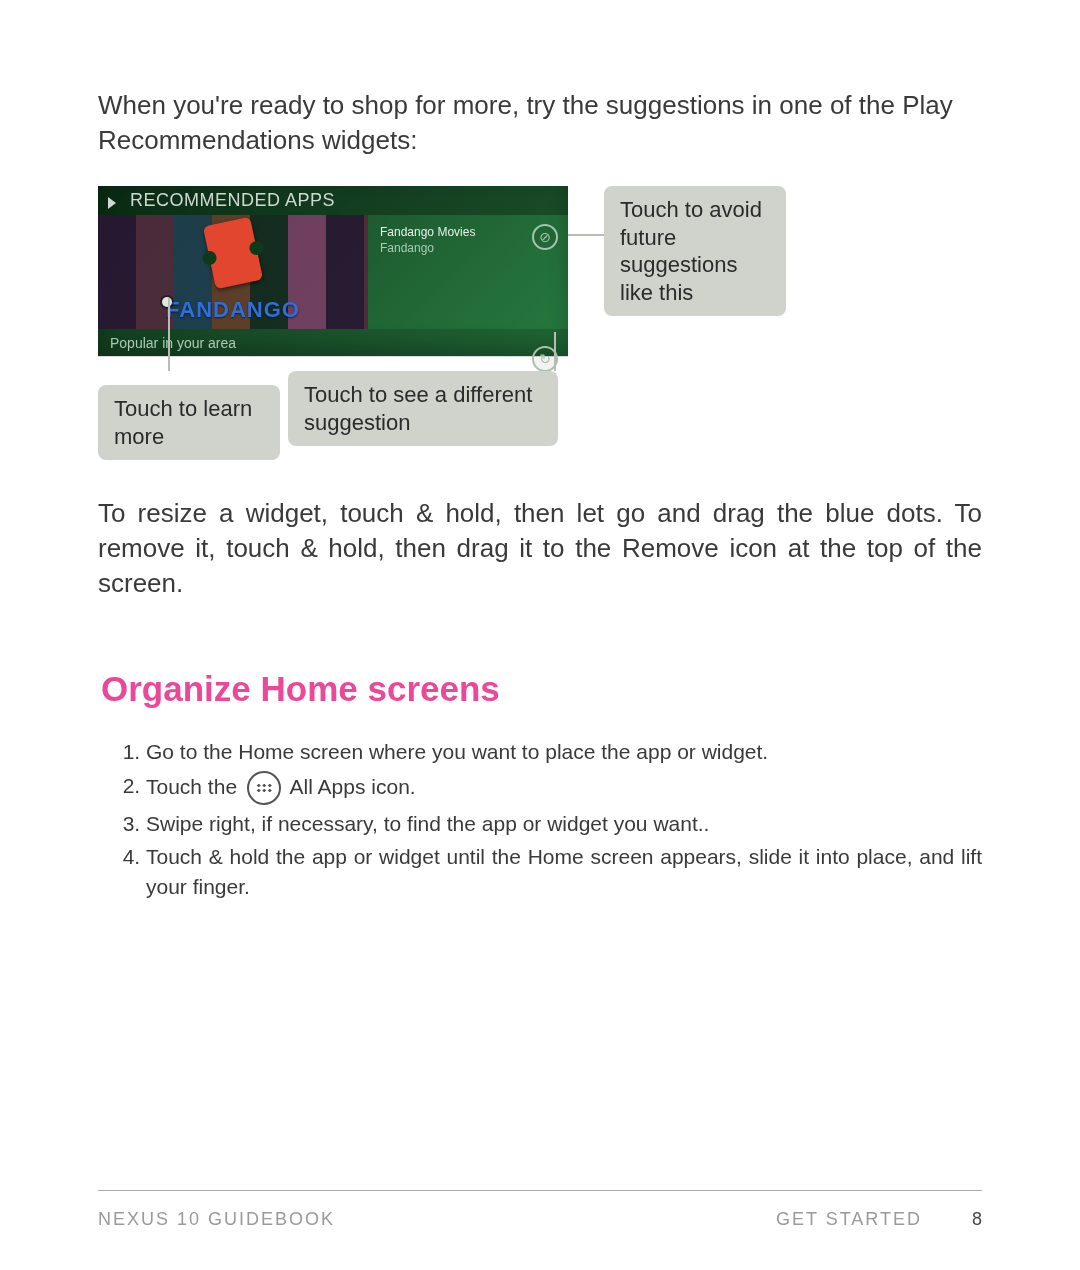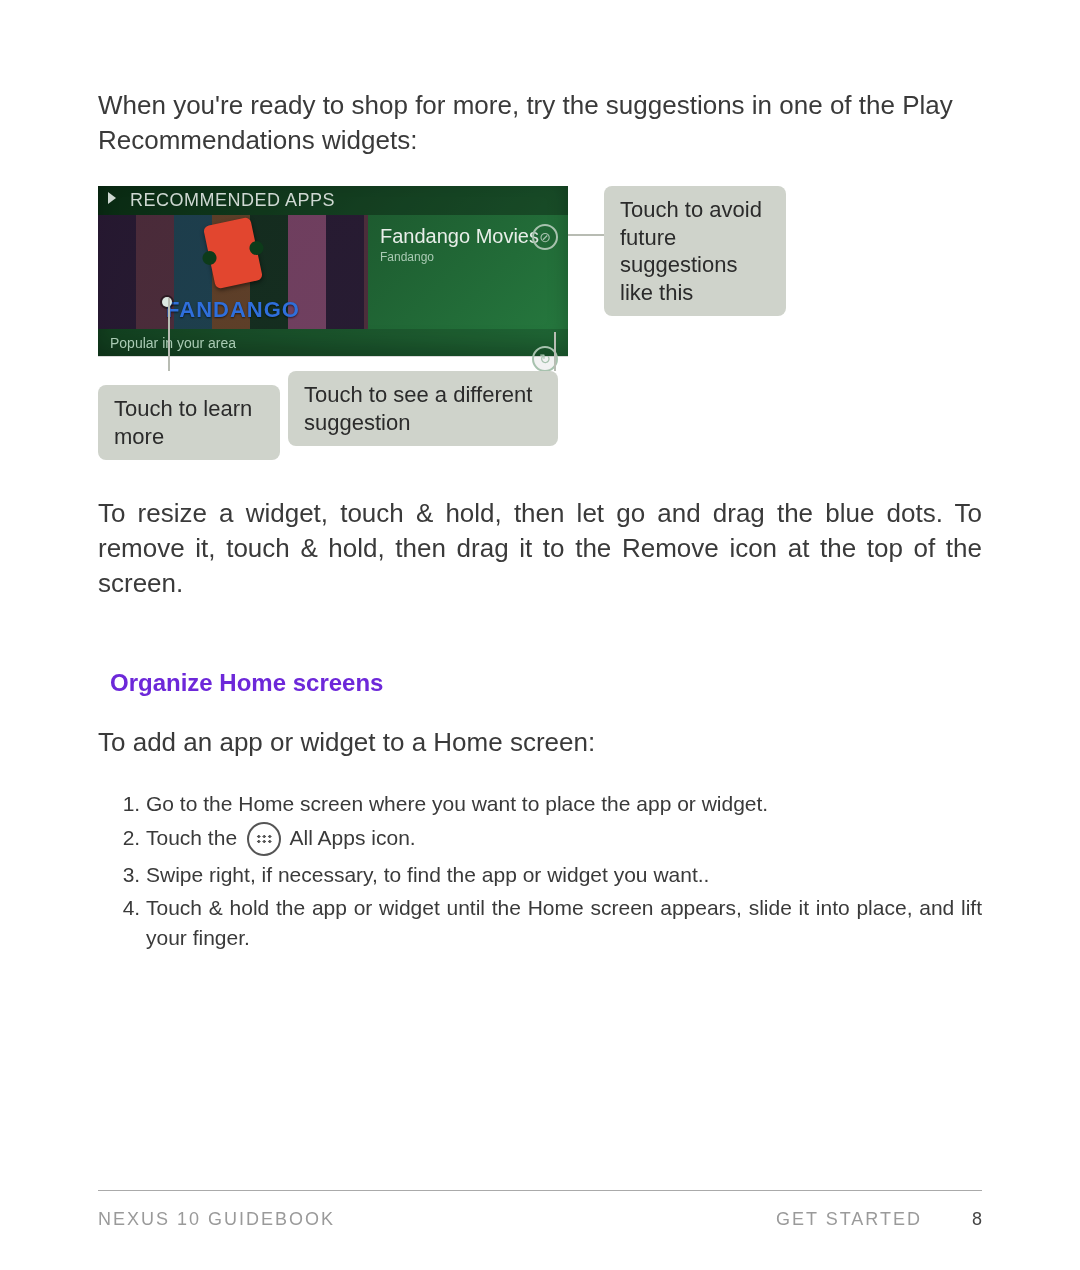--- a/index.html
+++ b/index.html
@@ -17,24 +17,24 @@
   }
   .main { flex: 1; }
   p.body-text {
     font-size: 26px;
     line-height: 1.35;
     margin: 0 0 28px 0;
     color: #3a3a3a;
   }
   p.justify { text-align: justify; }
   h3.section {
-    font-size: 24px;
+    font-size: 35px;
     font-weight: 700;
-    margin: 68px 0 28px 12px;
-    color: #6d28d9;
+    margin: 68px 0 28px 3px;
+    color: #ec4899;
   }
   ol.steps {
     font-size: 21px;
     line-height: 1.4;
     color: #3a3a3a;
     padding-left: 48px;
     margin: 0 0 28px 0;
   }
   ol.steps li { margin-bottom: 4px; text-align: justify; }
 
@@ -47,21 +47,21 @@
   .widget {
     position: absolute;
     left: 0; top: 0;
     width: 470px;
     height: 170px;
     background: linear-gradient(135deg,#0d3b1a,#1d5a2f 45%,#267a3f 100%);
     box-shadow: inset 0 -10px 20px rgba(0,0,0,.25);
   }
   .widget-header {
     display: flex;
-    align-items: flex-start;
+    align-items: flex-end;
     gap: 6px;
     padding: 4px 10px;
     color: #cfd8d2;
     font-size: 18px;
     letter-spacing: 0.5px;
     background: rgba(0,0,0,.3);
   }
   .play-icon {
     width: 16px; height: 16px;
     display: inline-block;
@@ -102,21 +102,21 @@
   .ticket::before{ left:-7px; top:50%; transform:translateY(-50%);}
   .ticket::after{ right:-7px; top:50%; transform:translateY(-50%);}
   .dot-marker{
     position:absolute; left:64px; top:82px; width:10px; height:10px; border-radius:50%;
     background:#dce8e2; box-shadow:0 0 0 2px rgba(0,0,0,.4);
   }
   .info {
     flex:1; padding:10px 12px; position:relative;
     color:#e8eee9;
   }
-  .info-title { font-size:20px; }
+  .info-title { font-size:12px; }
   .info-sub { font-size:12px; color:#a9cab3; margin-top:2px;}
   .circ {
     position:absolute; width:22px; height:22px; border:2px solid #a7c2ae; border-radius:50%;
     display:flex; align-items:center; justify-content:center;
     color:#a7c2ae; font-size:14px;
     background: rgba(0,0,0,.05);
   }
   .circ.no  { right:10px; top:38px; }
   .circ.ref { right:10px; bottom:-16px; }
   .widget-footer{
@@ -211,21 +211,20 @@
 
     <div class="callout c-learn">Touch to learn more</div>
     <div class="callout c-avoid">Touch to avoid future suggestions like this</div>
     <div class="callout c-diff">Touch to see a different suggestion</div>
   </div>
 
   <p class="body-text justify">To resize a widget, touch &amp; hold, then let go and drag the blue dots. To remove it, touch &amp; hold, then drag it to the Remove icon at the top of the screen.</p>
 
   <h3 class="section">Organize Home screens</h3>
 
-  <p class="body-text">To add an app or widget to a Home screen:</p>
 
   <ol class="steps">
     <li>Go to the Home screen where you want to place the app or widget.</li>
     <li>
       <span>Touch the </span>
       <span class="all-apps-icon">
           <span class="dots"></span>
         </span>
       <span> All Apps icon.</span>
     </li>

